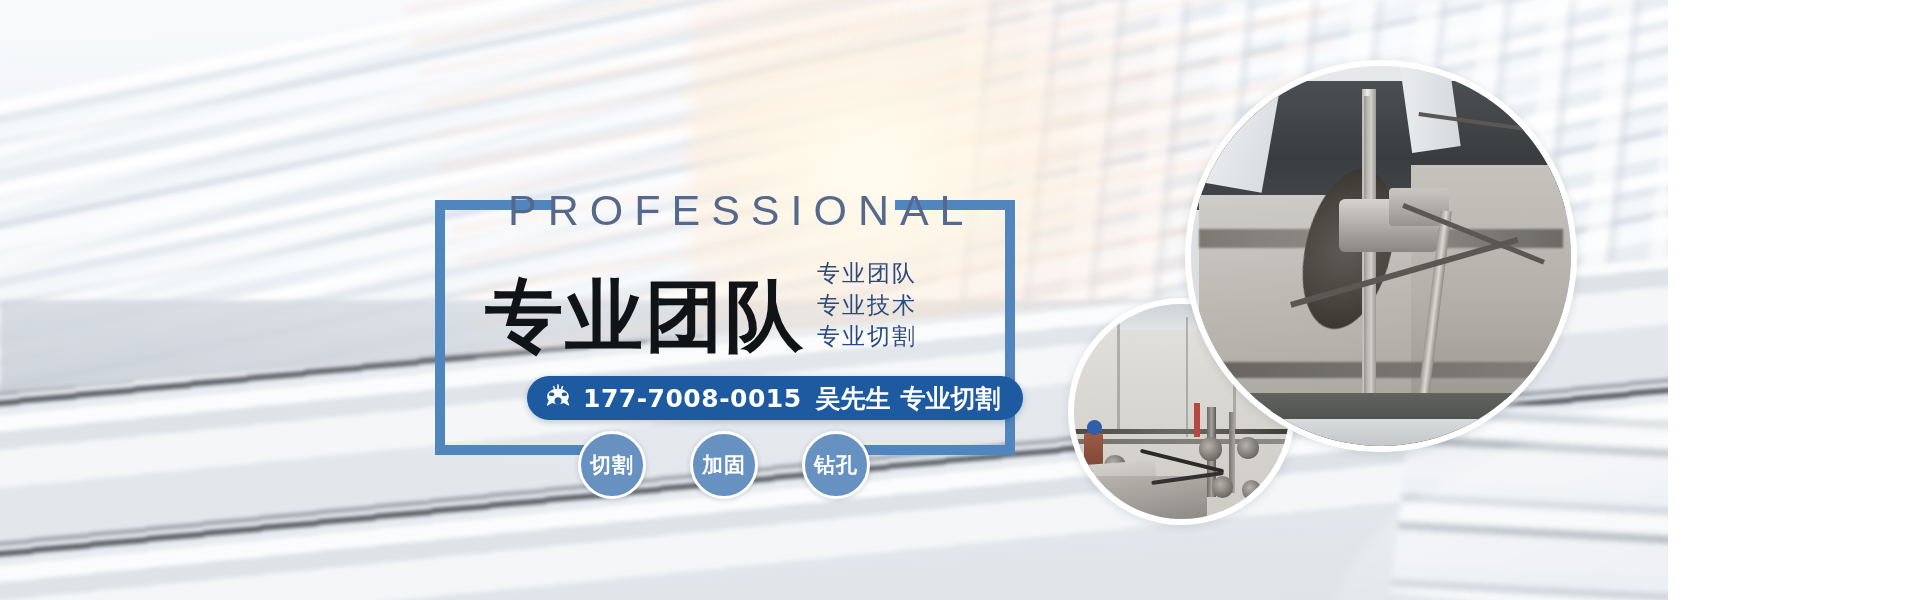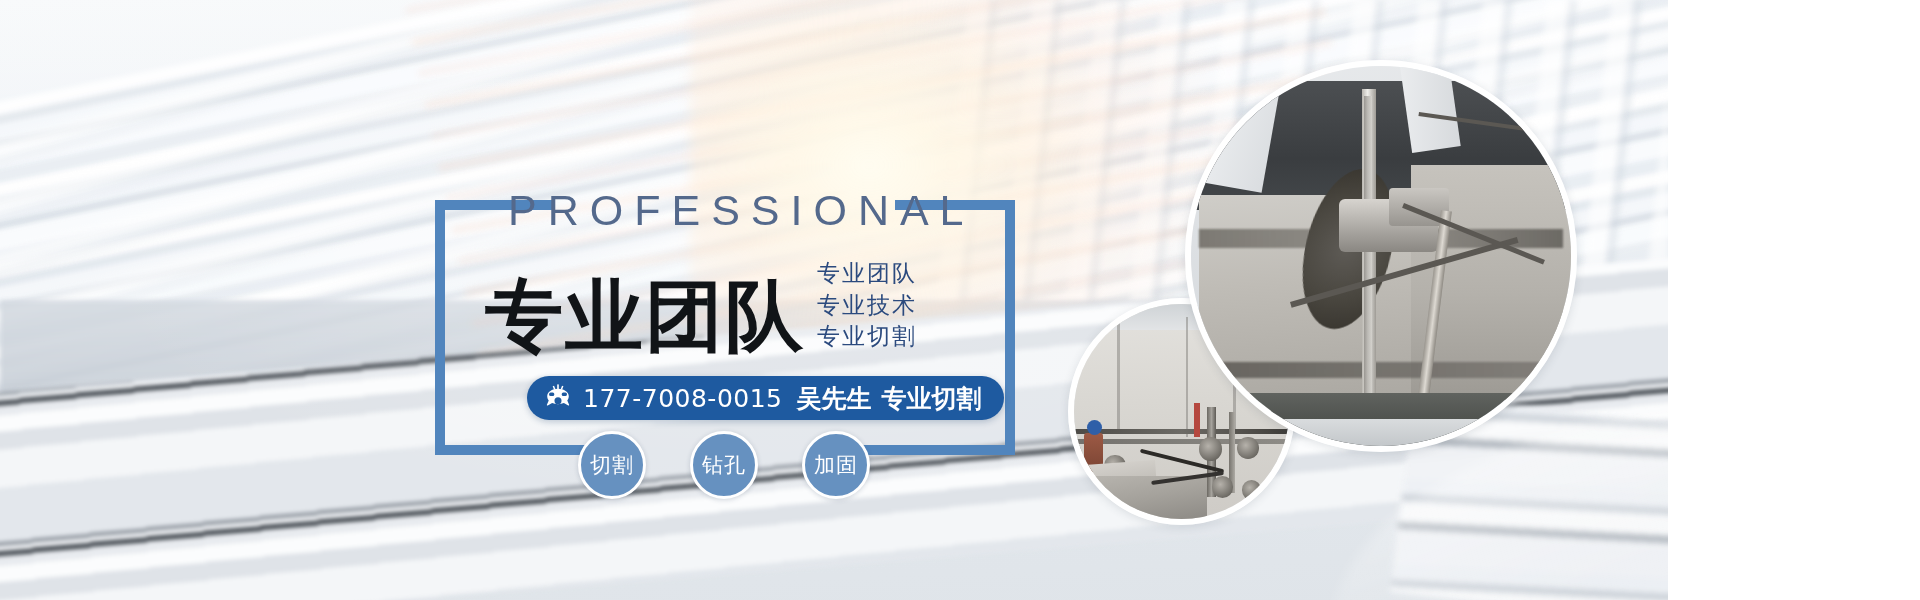--- a/index.html
+++ b/index.html
@@ -261,42 +261,42 @@
 
   
   .phone-pill{
     position:absolute;left:527px;top:376px;height:44px;
     background:#1e5aa0;border-radius:24px;
     display:flex;align-items:center;padding:0 22px 0 16px;
     box-shadow:0 2px 6px rgba(25,60,105,.25);
   }
   .phone-icon{width:30px;height:30px;flex:0 0 30px;margin-right:10px;}
   .phone-num{
-    color:#fff;font-size:25px;font-weight:400;letter-spacing:.5px;white-space:nowrap;
+    color:#fff;font-size:25px;font-weight:700;letter-spacing:.5px;white-space:nowrap;
     font-family:"DejaVu Sans","Liberation Sans",sans-serif;
   }
   .phone-name{
     color:#fff;font-size:25px;font-weight:700;margin-left:14px;white-space:nowrap;
     font-family:"DejaVu Sans","Liberation Sans",sans-serif;
   }
   .phone-cta{
     color:#fff;font-size:25px;font-weight:700;margin-left:10px;white-space:nowrap;
     font-family:"DejaVu Sans","Liberation Sans",sans-serif;
   }
 
   
   .svc-row{position:absolute;left:578px;top:431px;display:flex;gap:44px;}
   .svc{
     width:62px;height:62px;border-radius:50%;
     background:#6691c0;border:3px solid #ffffff;
     display:flex;align-items:center;justify-content:center;
     box-shadow:0 1px 5px rgba(40,60,90,.2);
   }
   .svc span{
-    color:#fff;font-size:21px;font-weight:400;letter-spacing:1px;
+    color:#fff;font-size:21px;font-weight:700;letter-spacing:1px;
     font-family:"DejaVu Sans","Liberation Sans",sans-serif;
   }
 </style>
 </head>
 <body>
 
 <div class="banner">
 
   <div class="bg-base"></div>
   <div class="bg-streaks"></div>
@@ -397,21 +397,21 @@
       <span class="phone-num">177-7008-0015</span>
       <span class="phone-name">吴先生</span>
       <span class="phone-cta">专业切割</span>
     </div>
 
     <div class="svc-row">
       <div class="svc">
         <span>切割</span>
       </div>
       <div class="svc">
+        <span>加固</span>
+      </div>
+      <div class="svc">
         <span>钻孔</span>
       </div>
-      <div class="svc">
-        <span>加固</span>
-      </div>
     </div>
 
   </div>
 </div>
 
 </body></html>

